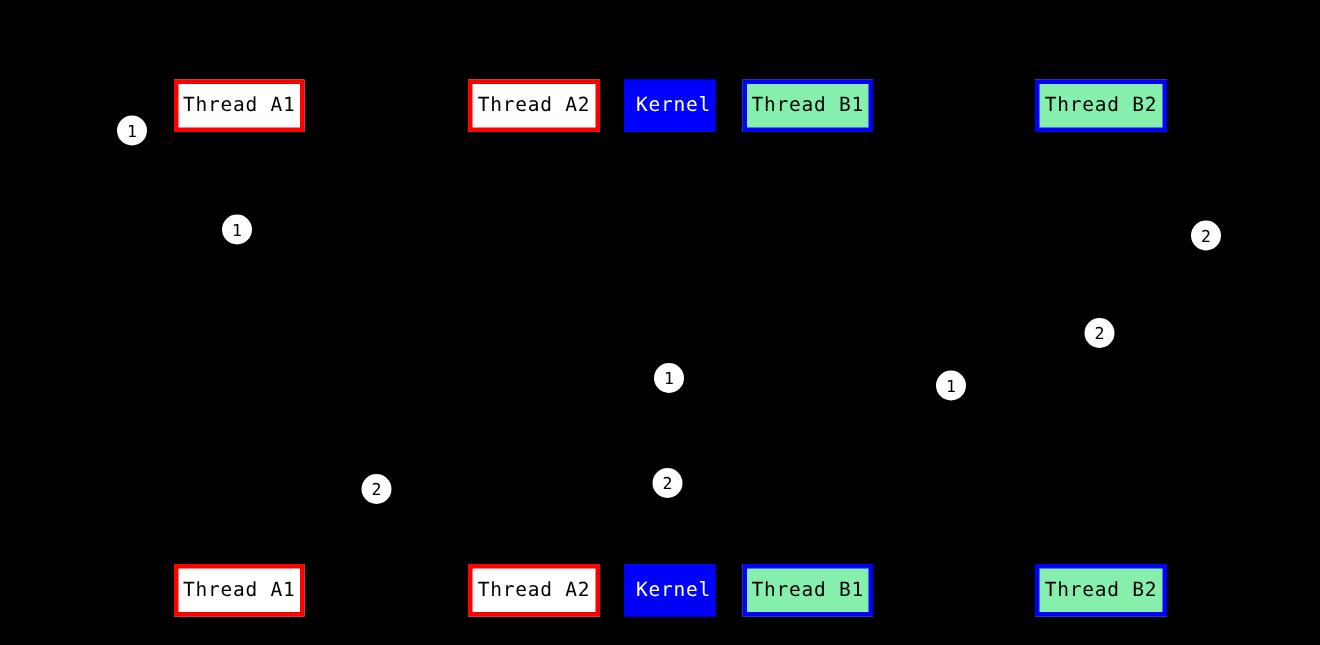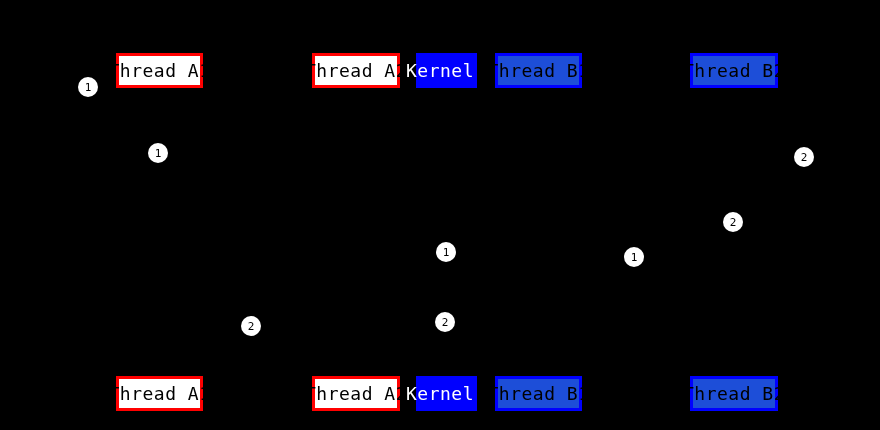--- a/index.html
+++ b/index.html
@@ -31,33 +31,33 @@
   
   .participant {
     position: absolute;
     box-sizing: border-box;
     display: flex;
     align-items: center;
     justify-content: center;
     height: 35px;
     border-style: solid;
     border-width: 3px;
-    font-size: 18px;
+    font-size: 13px;
     letter-spacing: 0.5px;
     white-space: nowrap;
     line-height: 1;
   }
   .participant.red {
     border-color: #FF0000;
     background: #FFFFFF;
     color: #000000;
   }
   .participant.blue {
     border-color: #0000FF;
-    background: #1d4ed8;
+    background: #86efac;
     color: #000000;
   }
   .participant.solid-blue {
     border-color: #0000FF;
     background: #0000FF;
     color: #FFFFFF;
     justify-content: flex-end;
   }
 
   

